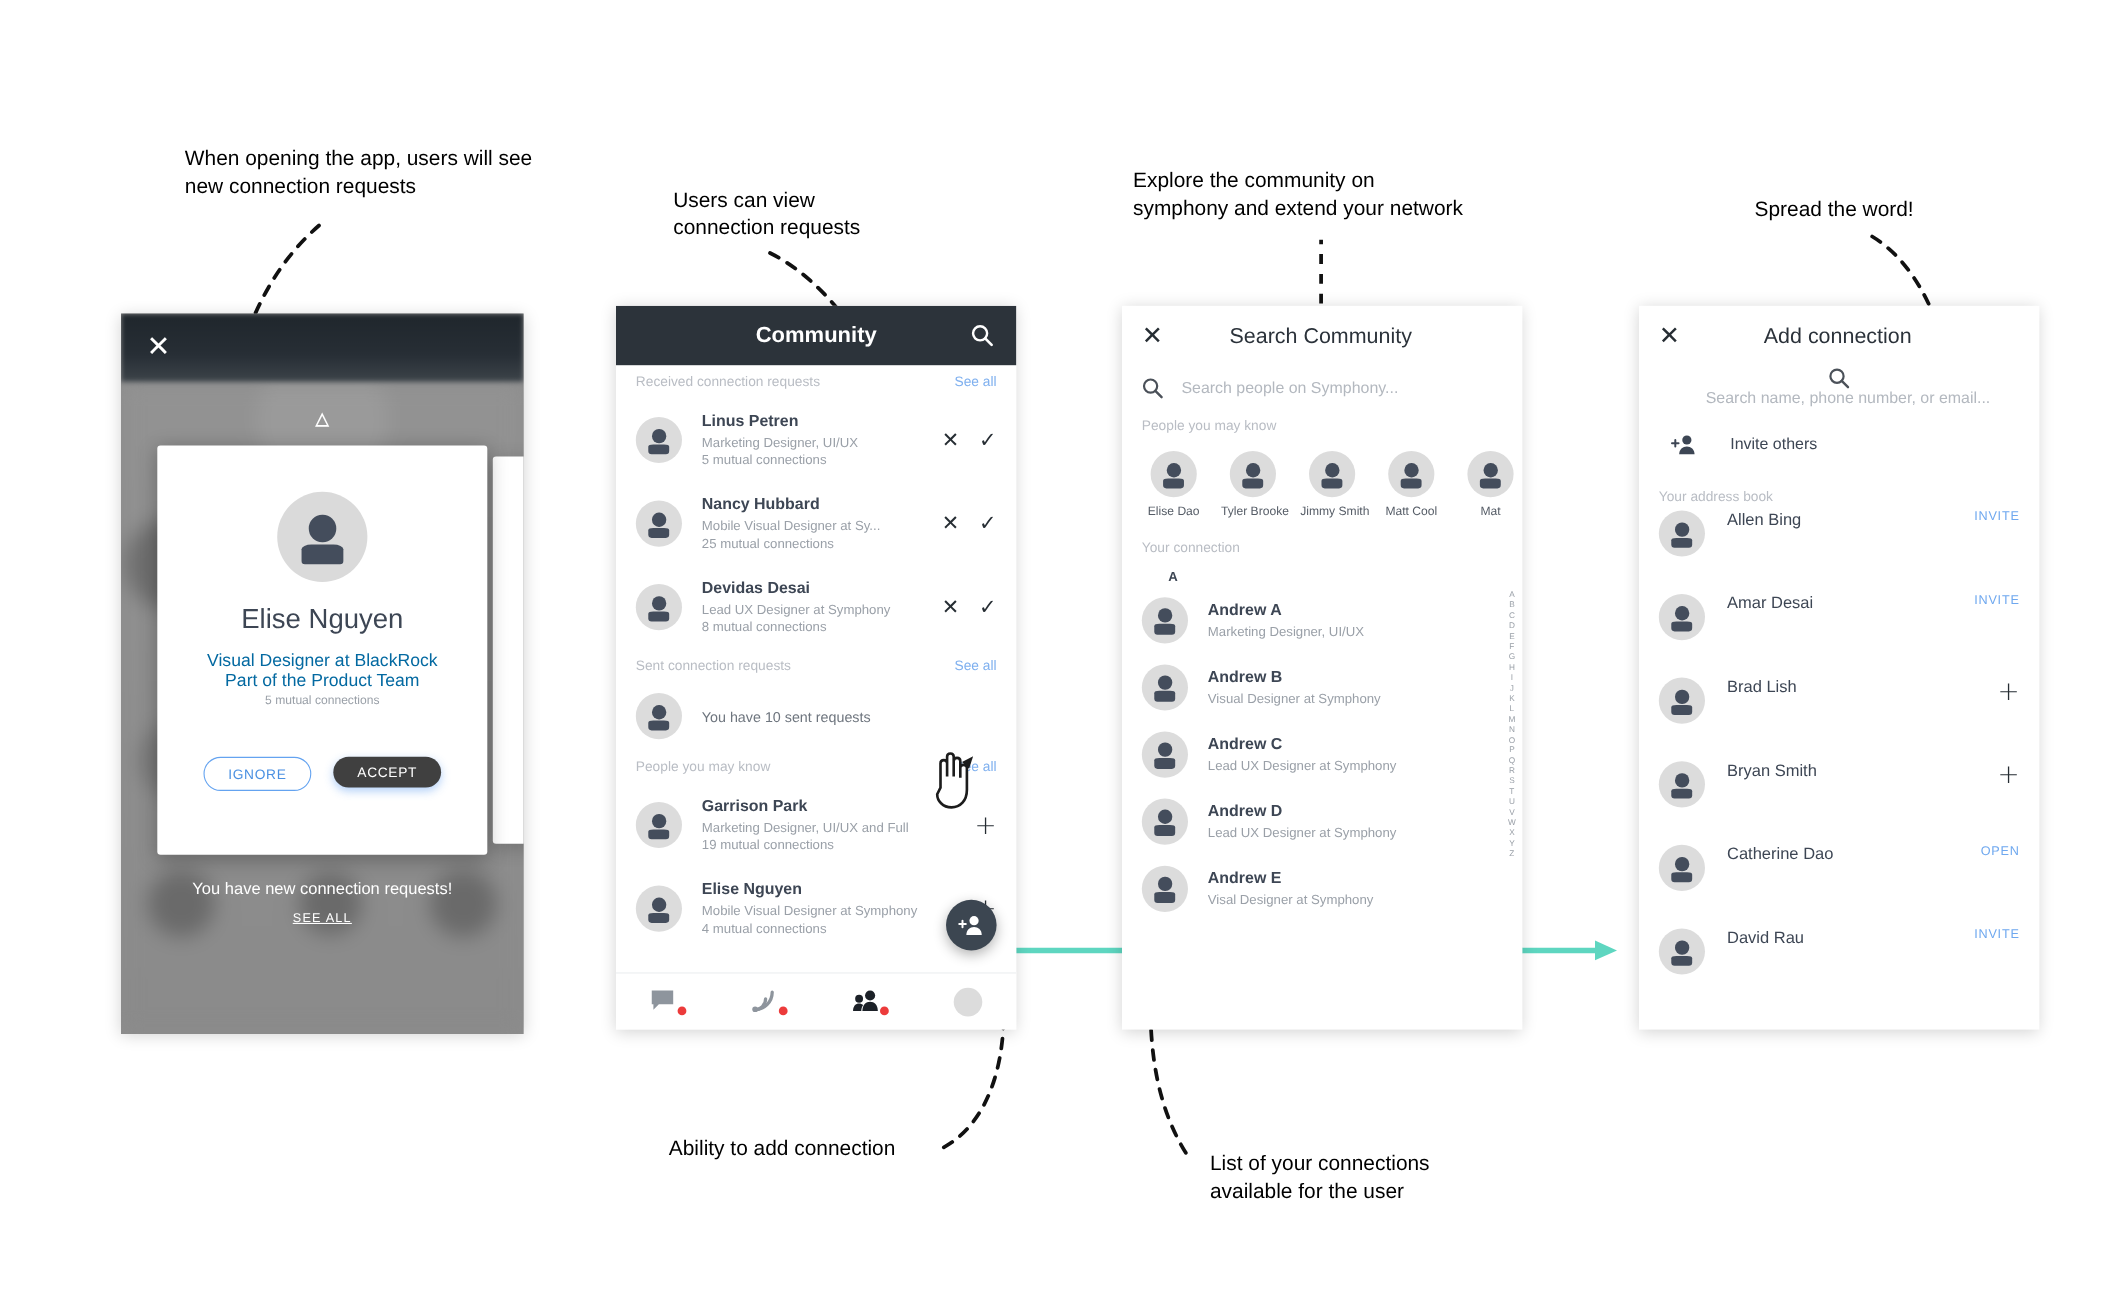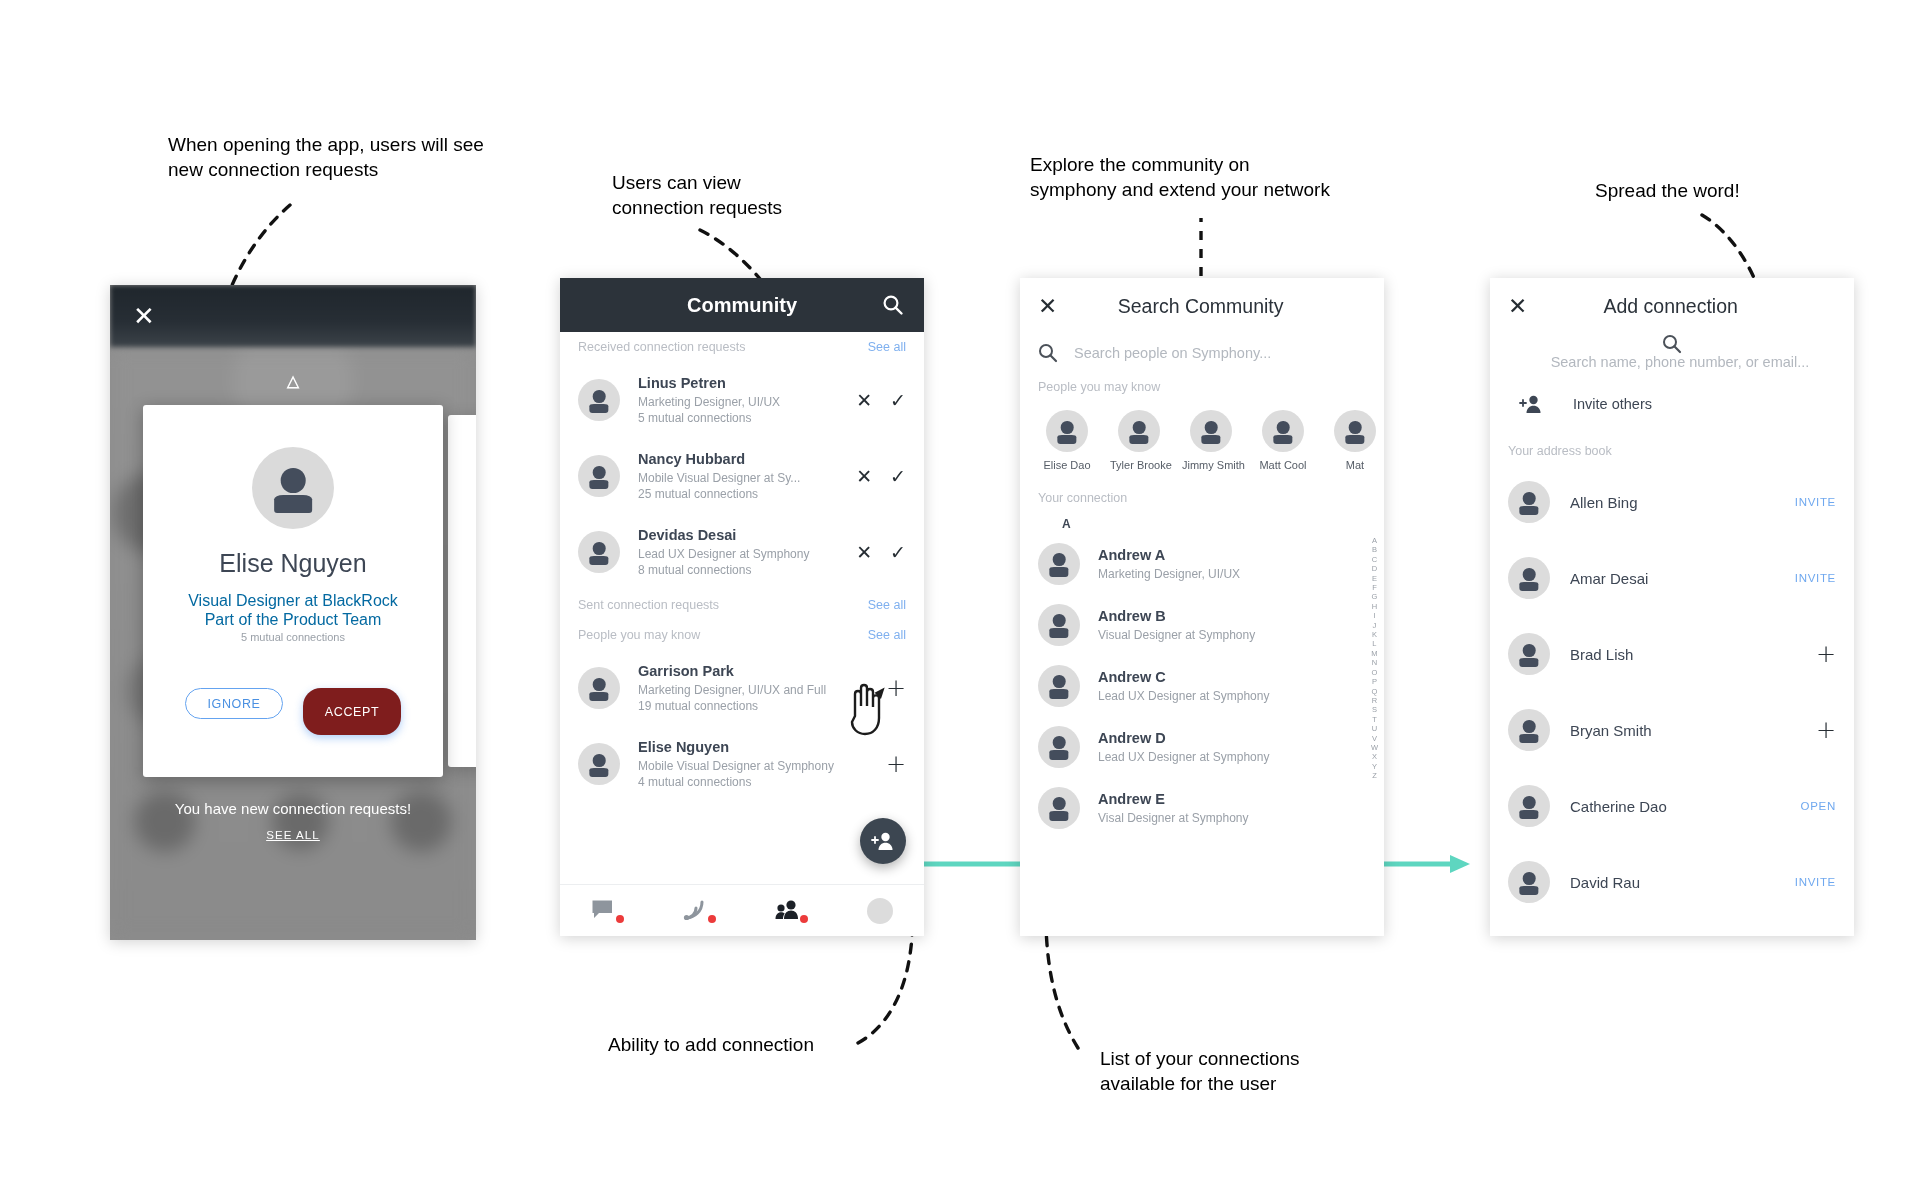--- a/index.html
+++ b/index.html
@@ -95,22 +95,22 @@
     position:absolute; top:226px; width:100%; text-align:center;
     font-size:11px; color:#9aa0a8;
   }
   .s1-btns { position:absolute; top:283px; width:100%; display:flex; justify-content:center; gap:20px; }
   .btn-ghost {
     width:98px; height:31px; border:1px solid #64a3f0; border-radius:18px;
     background:#fff; color:#4a90e2; font-size:12.5px; letter-spacing:.6px;
     display:flex; align-items:center; justify-content:center; cursor:pointer;
   }
   .btn-solid {
-    width:98px; height:47px; border:none; border-radius:18px;
-    background:#7f1d1d; color:#fff; font-size:12.5px; letter-spacing:.6px;
+    width:98px; height:28px; border:none; border-radius:18px;
+    background:#404040; color:#fff; font-size:12.5px; letter-spacing:.6px;
     display:flex; align-items:center; justify-content:center; cursor:pointer;
     box-shadow:0 3px 9px rgba(79,149,239,.45);
   }
   .s1-foot {
     position:absolute; left:0; top:515px; width:100%; text-align:center; z-index:4;
   }
   .s1-foot-t { font-size:15px; color:#fff; }
   .s1-foot-l {
     display:inline-block; margin-top:12px; font-size:11.5px; color:#fff;
     letter-spacing:1.1px; text-decoration:underline; cursor:pointer;
@@ -182,21 +182,21 @@
     align-items:center; font-size:7.5px; color:#9aa0a8; line-height:9.4px; cursor:pointer;
   }
   .sub-letter { padding:0 18px; font-size:12px; font-weight:bold; color:#3d4654; margin:4px 0 2px 24px; }
   .row3 { display:flex; align-items:center; padding:0 18px; height:61px; }
 
   
   #screen4 { left:1490px; top:278px; width:364px; height:658px; }
   .invite-row { display:flex; align-items:center; padding:0 18px; height:42px; cursor:pointer; }
   .invite-lbl { margin-left:30px; font-size:14.5px; color:#3d4654; }
   .abook-lbl { padding:14px 18px 6px 18px; font-size:12.5px; color:#b9bdc4; }
-  .row4 { display:flex; align-items:center; padding:0 18px; height:76px; }
+  .row4 { display:flex; padding:0 18px; height:76px; }
   .row4-nm { margin-left:20px; flex:1 1 auto; font-size:15px; color:#3d4654; }
   .act-link { font-size:11.5px; color:#6fa8ef; letter-spacing:.7px; cursor:pointer; }
 
   .icon-svg { display:block; }
 </style>
 </head>
 <body>
 
 <svg class="arrows" viewBox="0 0 1920 1180">
 
@@ -315,20 +315,28 @@
     </div>
     <div class="row-acts">
       <span class="ic-x">✕</span>
       <span class="ic-check">✓</span>
     </div>
   </div>
 
   <div class="sec-head">
     <span class="sec-title">Sent connection requests</span>
     <span class="see-all">See all</span>
+  </div>
+  <div class="row" style="height:62px;">
+    <div class="row-av">
+        <div class="av-glyph"></div>
+      </div>
+    <div class="row-txt">
+      <div class="row-sub" style="font-size:13px;color:#6e757e;margin-top:0;">You have 10 sent requests</div>
+    </div>
   </div>
 
   <div class="sec-head">
     <span class="sec-title">People you may know</span>
     <span class="see-all">See all</span>
   </div>
   <div class="row">
     <div class="row-av">
         <div class="av-glyph"></div>
       </div>

